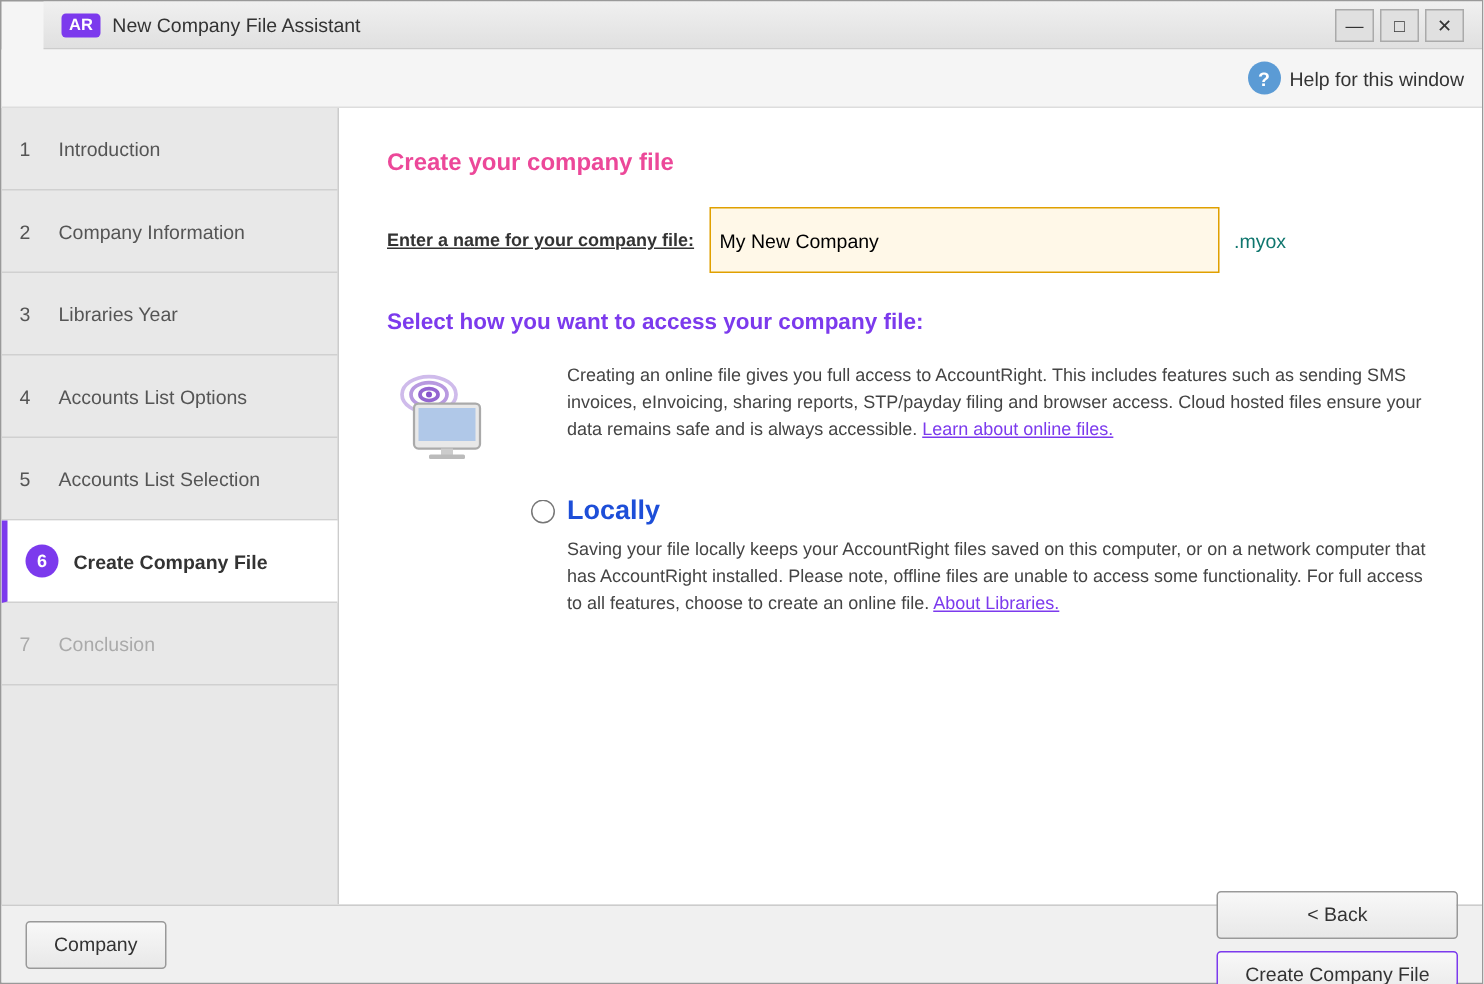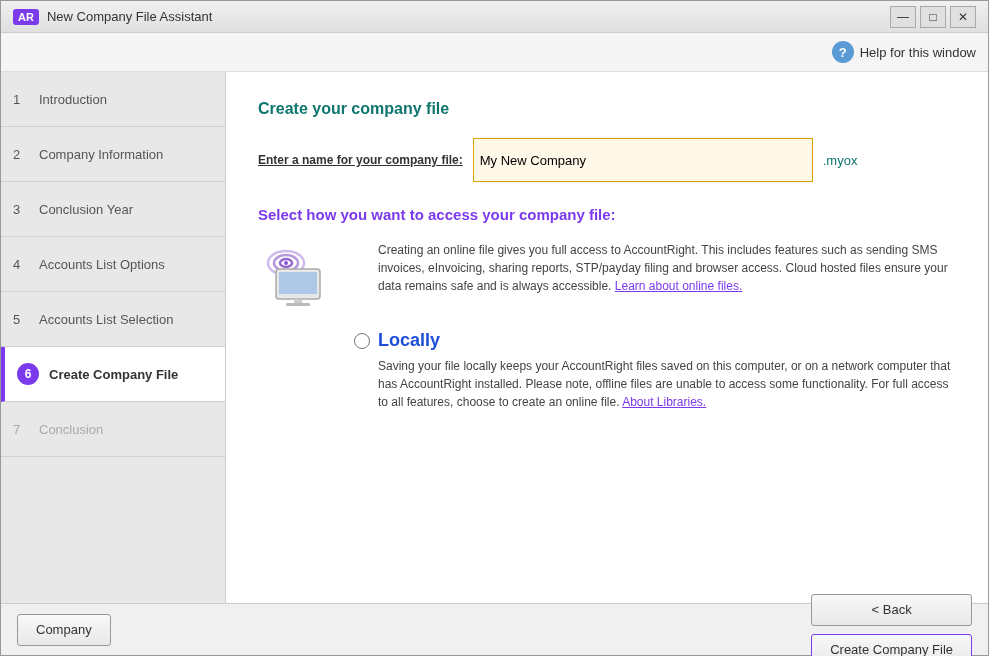--- a/index.html
+++ b/index.html
@@ -21,20 +21,21 @@
     }
     .title-bar {
       background: linear-gradient(to bottom, #f0f0f0, #e0e0e0);
       border-bottom: 1px solid #ccc;
       padding: 0 12px;
       height: 32px;
       display: flex;
       align-items: center;
       justify-content: space-between;
       flex-shrink: 0;
+      margin-left: 28px;
     }
     .title-bar-left {
       display: flex;
       align-items: center;
       gap: 8px;
     }
     .app-badge {
       background: #7c3aed;
       color: white;
       font-size: 11px;
@@ -146,21 +147,21 @@
     }
     .content-area {
       flex: 1;
       padding: 28px 32px;
       background: white;
       overflow-y: auto;
     }
     .section-title {
       font-size: 16px;
       font-weight: bold;
-      color: #0f766e;
+      color: #ec4899;
       margin-bottom: 20px;
     }
     .field-row {
       display: flex;
       align-items: center;
       margin-bottom: 24px;
       gap: 10px;
     }
     .field-label {
       font-size: 12px;
@@ -291,21 +292,21 @@
       <div class="sidebar-item">
         <span class="step-number">1</span>
         <span class="step-label">Introduction</span>
       </div>
       <div class="sidebar-item">
         <span class="step-number">2</span>
         <span class="step-label">Company Information</span>
       </div>
       <div class="sidebar-item">
         <span class="step-number">3</span>
-        <span class="step-label">Conclusion Year</span>
+        <span class="step-label">Libraries Year</span>
       </div>
       <div class="sidebar-item">
         <span class="step-number">4</span>
         <span class="step-label">Accounts List Options</span>
       </div>
       <div class="sidebar-item">
         <span class="step-number">5</span>
         <span class="step-label">Accounts List Selection</span>
       </div>
       <div class="sidebar-item active">

